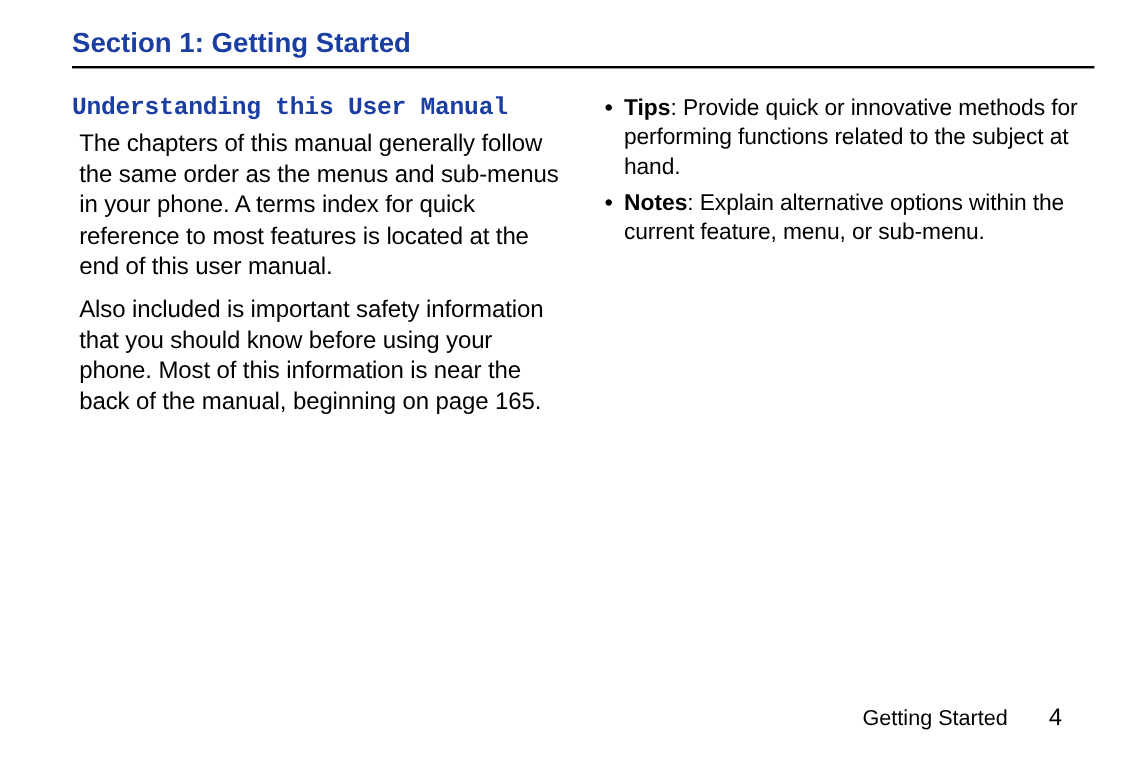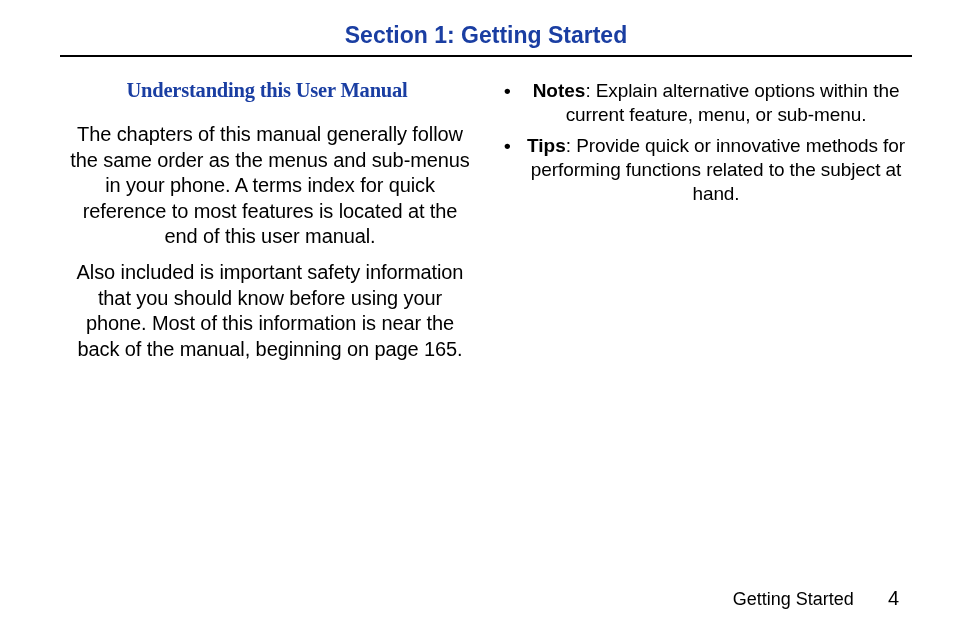--- a/index.html
+++ b/index.html
@@ -11,21 +11,20 @@
     width: 954px;
     height: 636px;
     box-sizing: border-box;
     overflow: hidden;
   }
   .page {
     padding: 22px 42px 0 60px;
     box-sizing: border-box;
     height: 100%;
     position: relative;
-    text-align: center;
   }
   .title {
     color: #1a3ea2;
     font-weight: bold;
     font-size: 23px;
     padding-bottom: 6px;
     border-bottom: 2px solid #000;
     margin-bottom: 22px;
     font-family: Arial, Helvetica, sans-serif;
     letter-spacing: 0px;
@@ -35,22 +34,22 @@
     gap: 24px;
   }
   .col {
     flex: 1 1 0;
     min-width: 0;
   }
   .subhead {
     color: #1a3ea2;
     font-weight: bold;
     font-size: 20.5px;
-    margin-bottom: 20px;
-    font-family: Liberation Serif, serif;
+    margin-bottom: 6px;
+    font-family: Liberation Mono, monospace;
     letter-spacing: -0.2px;
   }
   .body {
     font-size: 20px;
     line-height: 1.28;
     letter-spacing: -0.1px;
     font-family: "Helvetica Neue", "Arial Narrow", Arial, sans-serif;
     font-stretch: condensed;
   }
   .para {
@@ -71,21 +70,21 @@
     font-weight: bold;
   }
   .bold {
     font-weight: bold;
     font-family: Arial, Helvetica, sans-serif;
     letter-spacing: 0;
   }
   .footer {
     position: absolute;
     bottom: 26px;
-    right: 55px;
+    right: 69px;
     font-size: 18px;
     display: flex;
     align-items: baseline;
     gap: 34px;
     font-family: "Helvetica Neue", Arial, sans-serif;
   }
   .footer .pnum {
     font-size: 20px;
   }
 </style>
@@ -97,22 +96,22 @@
   <div class="cols">
     <div class="col">
       <div class="subhead">Understanding this User Manual</div>
       <div class="body">
         <p class="para">The chapters of this manual generally follow the same order as the menus and sub-menus in your phone. A terms index for quick reference to most features is located at the end of this user manual.</p>
         <p class="para">Also included is important safety information that you should know before using your phone. Most of this information is near the back of the manual, beginning on page 165.</p>
       </div>
     </div>
     <div class="col">
       <div class="body">
+        <div class="bullet"><span class="bold">Tips</span><span>: Provide quick or innovative methods for performing functions related to the subject at hand.</span></div>
         <div class="bullet"><span class="bold">Notes</span><span>: Explain alternative options within the current feature, menu, or sub-menu.</span></div>
-        <div class="bullet"><span class="bold">Tips</span><span>: Provide quick or innovative methods for performing functions related to the subject at hand.</span></div>
       </div>
     </div>
   </div>
   <div class="footer">
     <span>Getting Started</span>
     <span class="pnum">4</span>
   </div>
 </div>
 
 </body></html>

